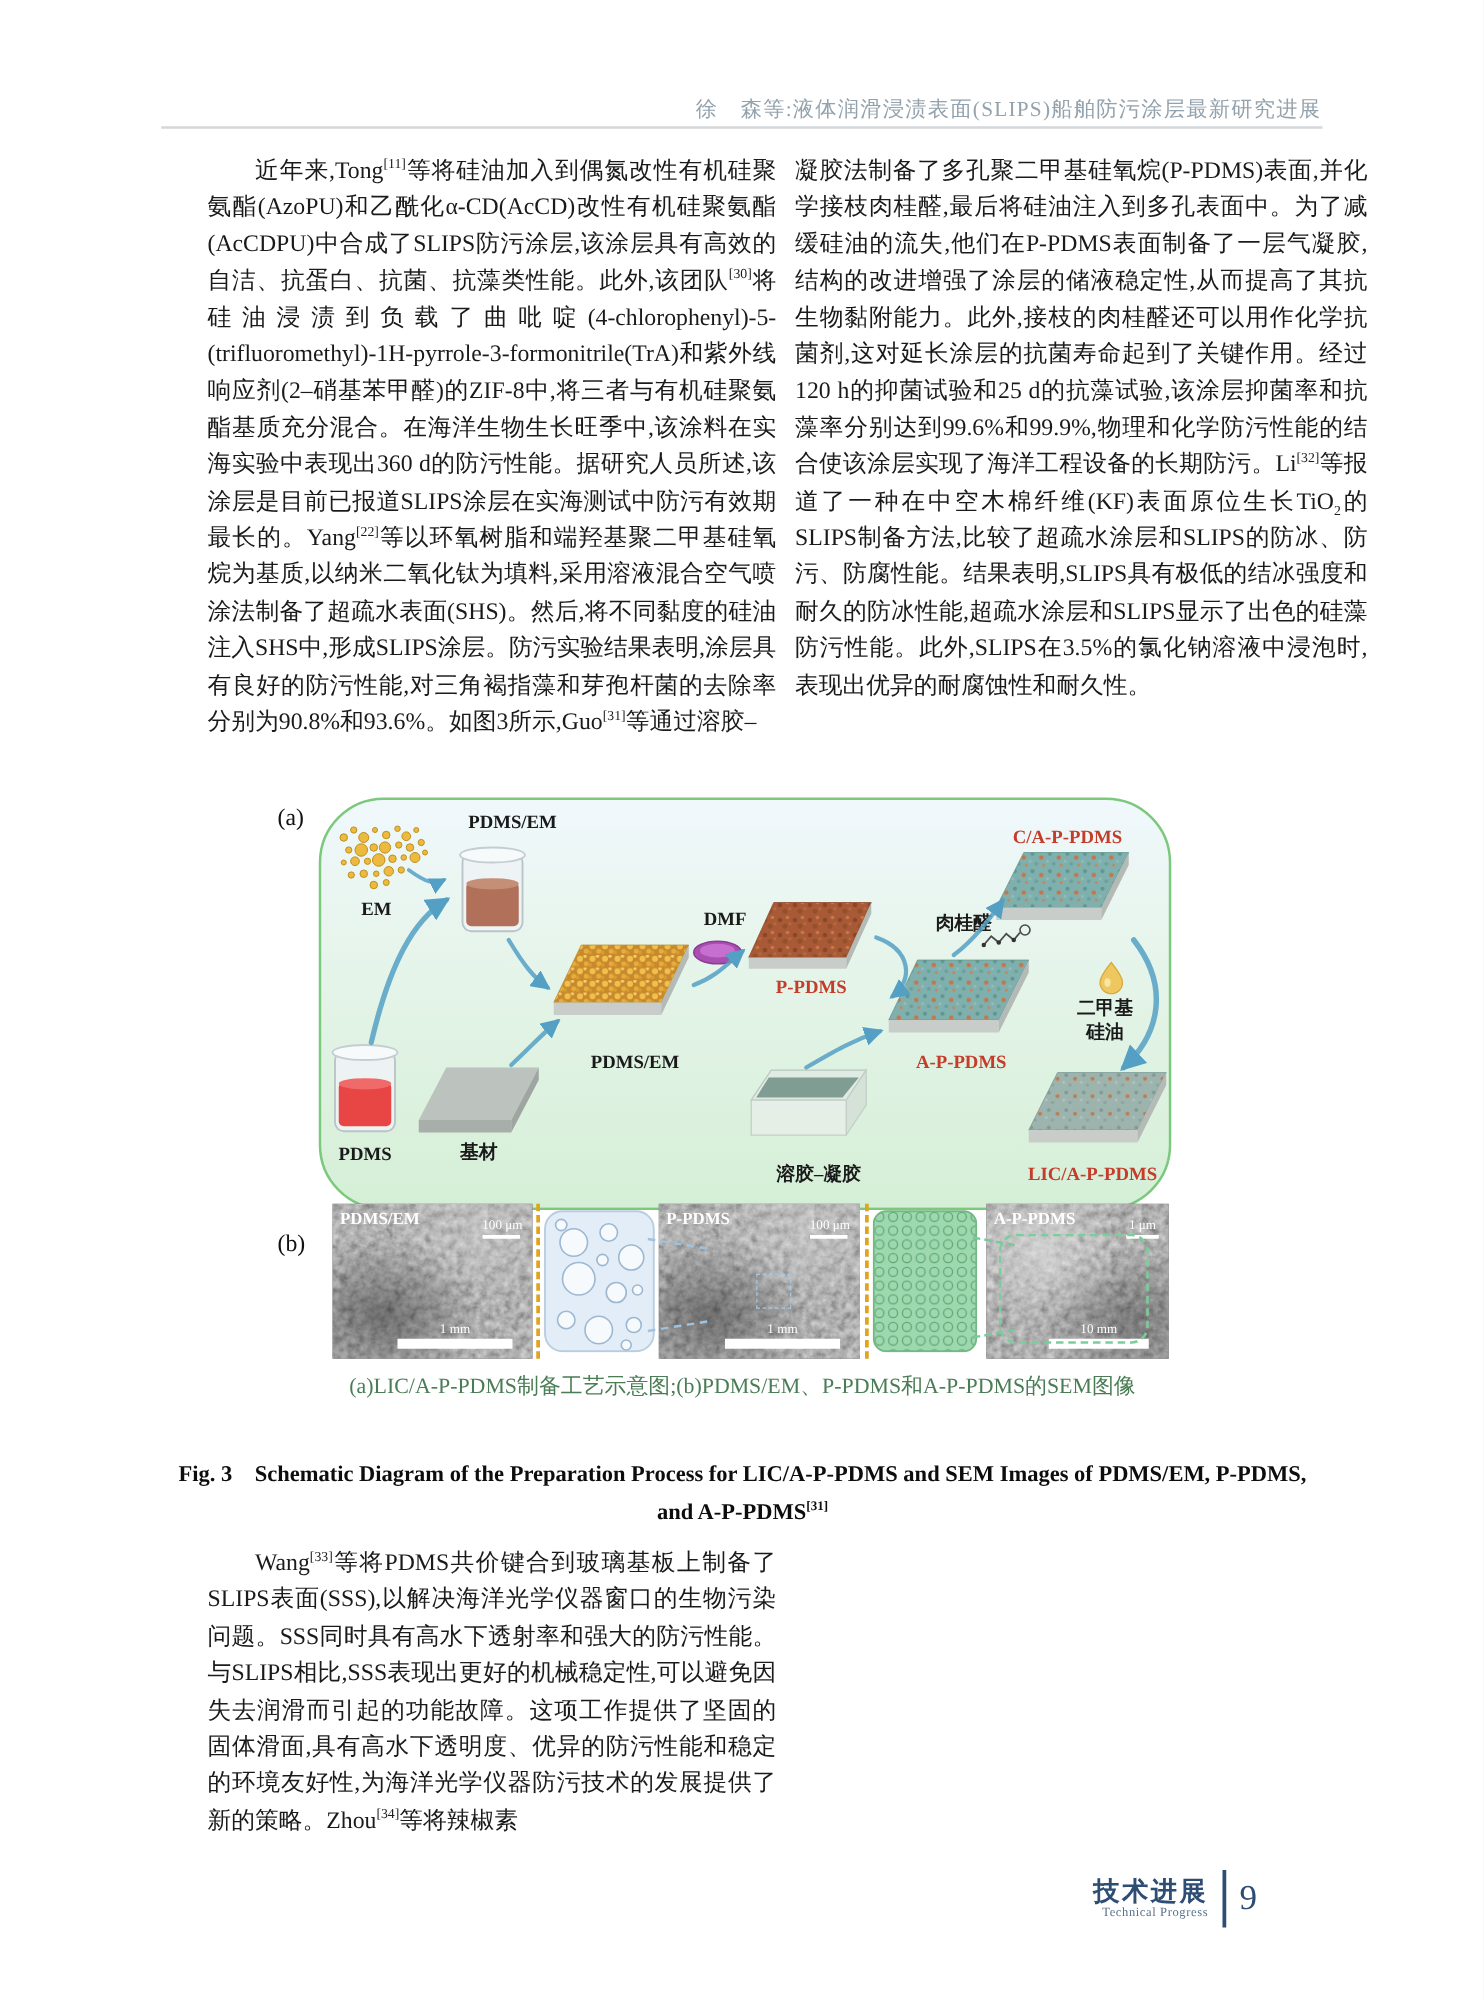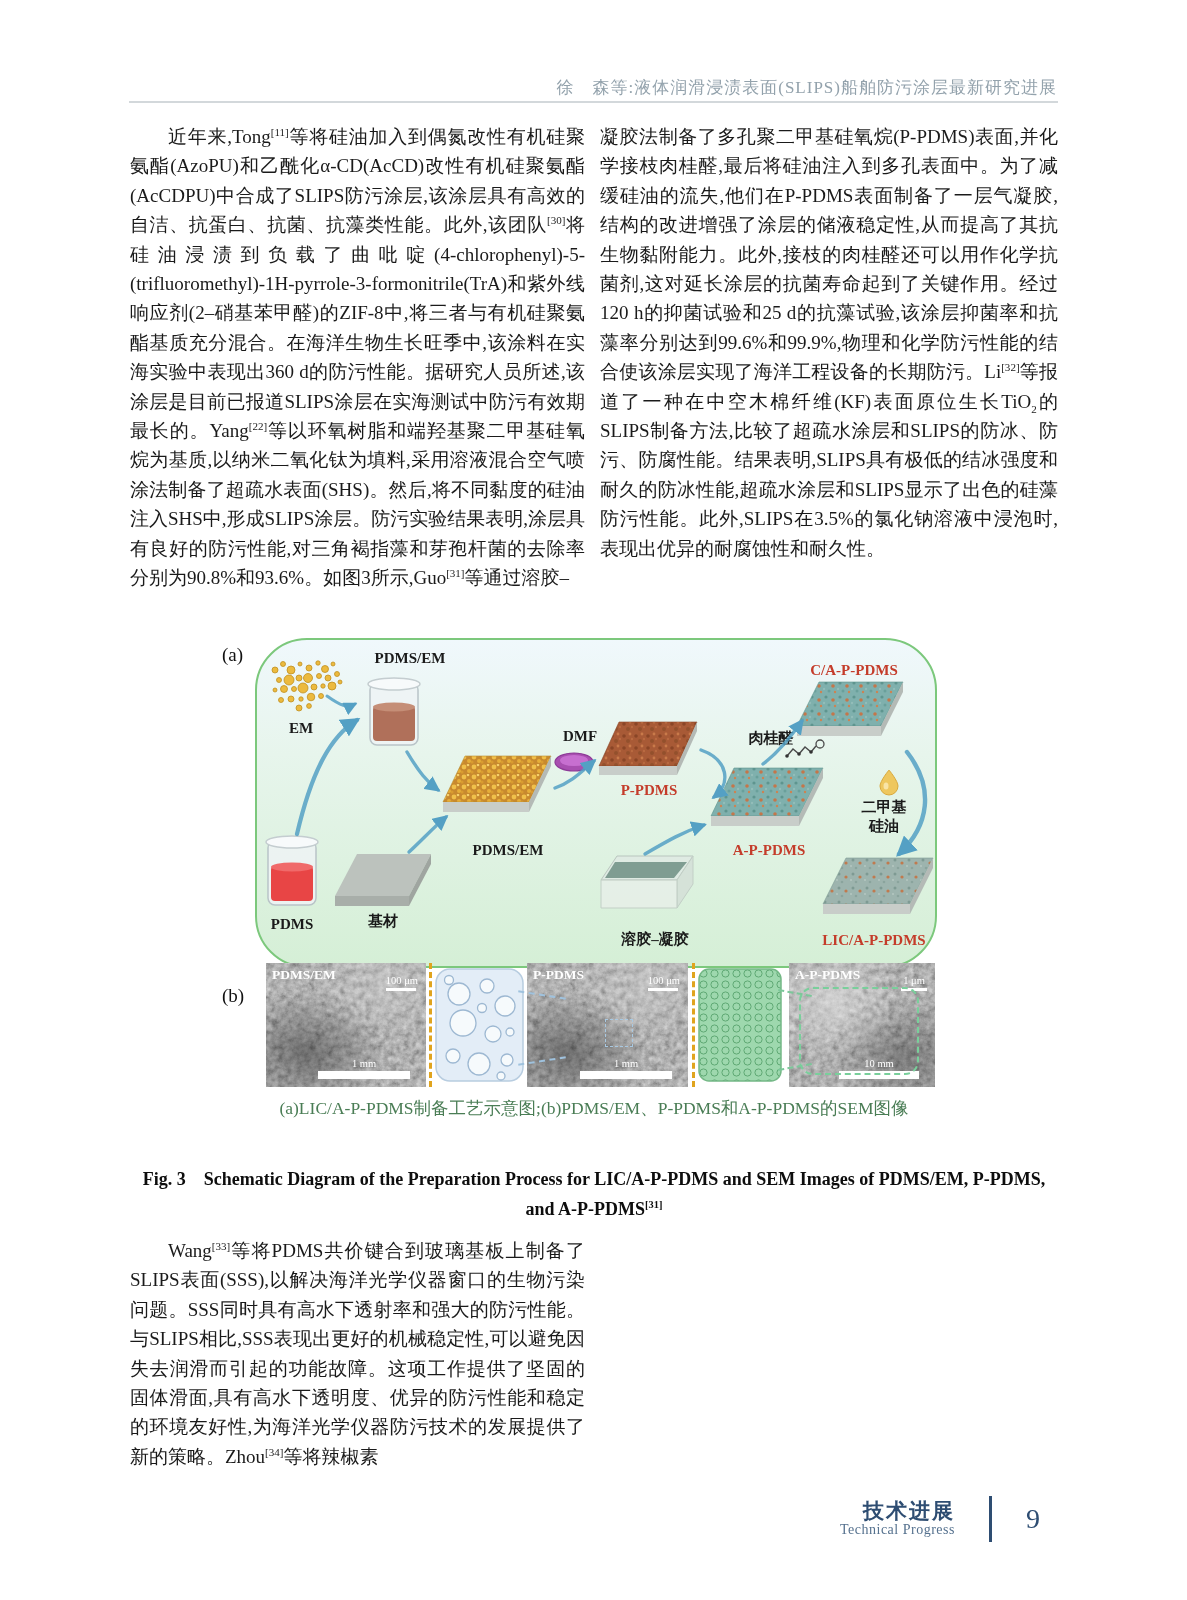--- a/index.html
+++ b/index.html
@@ -2,21 +2,21 @@
 <html><head>
 <meta charset="utf-8">
 <style>
   html,body{margin:0;padding:0;background:#fff;}
   .page{position:relative;width:1187px;height:1600px;background:#fff;outline:1px solid #e4e4e4;
         font-family:"Liberation Serif","DejaVu Serif",serif;color:#1a1a1a;overflow:hidden;}
   
   .hdr-title{position:absolute;top:76px;right:130px;font-size:17px;color:#93a2ac;letter-spacing:1px;}
   .hdr-rule{position:absolute;top:101px;left:129px;width:929px;height:2px;background:#d3d8db;}
   
-  .col{position:absolute;font-size:19px;line-height:29.4px;text-align:justify;text-justify:inter-ideograph;}
+  .col{position:absolute;font-size:19px;line-height:29.4px;text-align:justify;text-justify:inter-ideograph;margin-left:36px;}
   .col p{margin:0;}
   .indent{text-indent:2em;}
   sup{font-size:0.58em;vertical-align:super;line-height:0;}
   sub{font-size:0.58em;vertical-align:sub;line-height:0;}
   .col-l{left:130px;width:455px;}
   .col-r{left:600px;width:458px;}
   .top-cols{top:122px;}
   .bot-cols{top:1236px;}
   
   .panel-a{position:absolute;left:255px;top:638px;width:678px;height:326px;border:2.5px solid #7cc87c;
@@ -43,24 +43,24 @@
   .illus{position:absolute;z-index:2;}
   .dash-box-blue{position:absolute;width:26px;height:26px;border:1.5px dashed #a9c9e2;z-index:3;}
   .dash-box-green{position:absolute;width:116px;height:84px;border:2px dashed #79cf9b;border-radius:14px;z-index:3;}
   .conn{position:absolute;border-top:2px dashed #9fc2de;z-index:2;}
   .conn.green{border-top-color:#7cc79a;}
   
   .cap-sub{position:absolute;top:1096px;left:130px;width:928px;text-align:center;font-size:17.5px;color:#4a7d55;}
   .cap-zh{position:absolute;top:1136px;left:130px;width:928px;text-align:center;font-size:19px;font-weight:700;color:#0d0d0d;}
   .cap-en{position:absolute;top:1164px;left:130px;width:928px;text-align:center;font-size:18px;font-weight:700;color:#0d0d0d;line-height:30px;}
   
-  .footer{position:absolute;left:840px;top:1496px;width:200px;display:flex;align-items:center;justify-content:space-between;gap:11px;}
+  .footer{position:absolute;left:840px;top:1496px;width:200px;display:flex;align-items:center;justify-content:center;gap:11px;}
   .f-zh{font-size:21px;font-weight:700;color:#2e4d72;letter-spacing:2px;text-align:right;line-height:22px;
         font-family:"Liberation Sans","DejaVu Sans",sans-serif;}
-  .f-en{font-size:14px;color:#55718e;letter-spacing:.5px;font-weight:400;}
+  .f-en{font-size:10px;color:#55718e;letter-spacing:.5px;font-weight:400;}
   .f-bar{width:3px;height:46px;background:#2e4d72;}
   .f-num{font-size:28px;color:#2e4d72;}
 </style>
 </head>
 <body>
 
 <svg width="0" height="0" style="position:absolute" aria-hidden="true">
   <defs>
     <pattern id="pat-gold" width="10" height="10" patternUnits="userSpaceOnUse">
       <rect width="10" height="10" fill="#c8892e"></rect>

